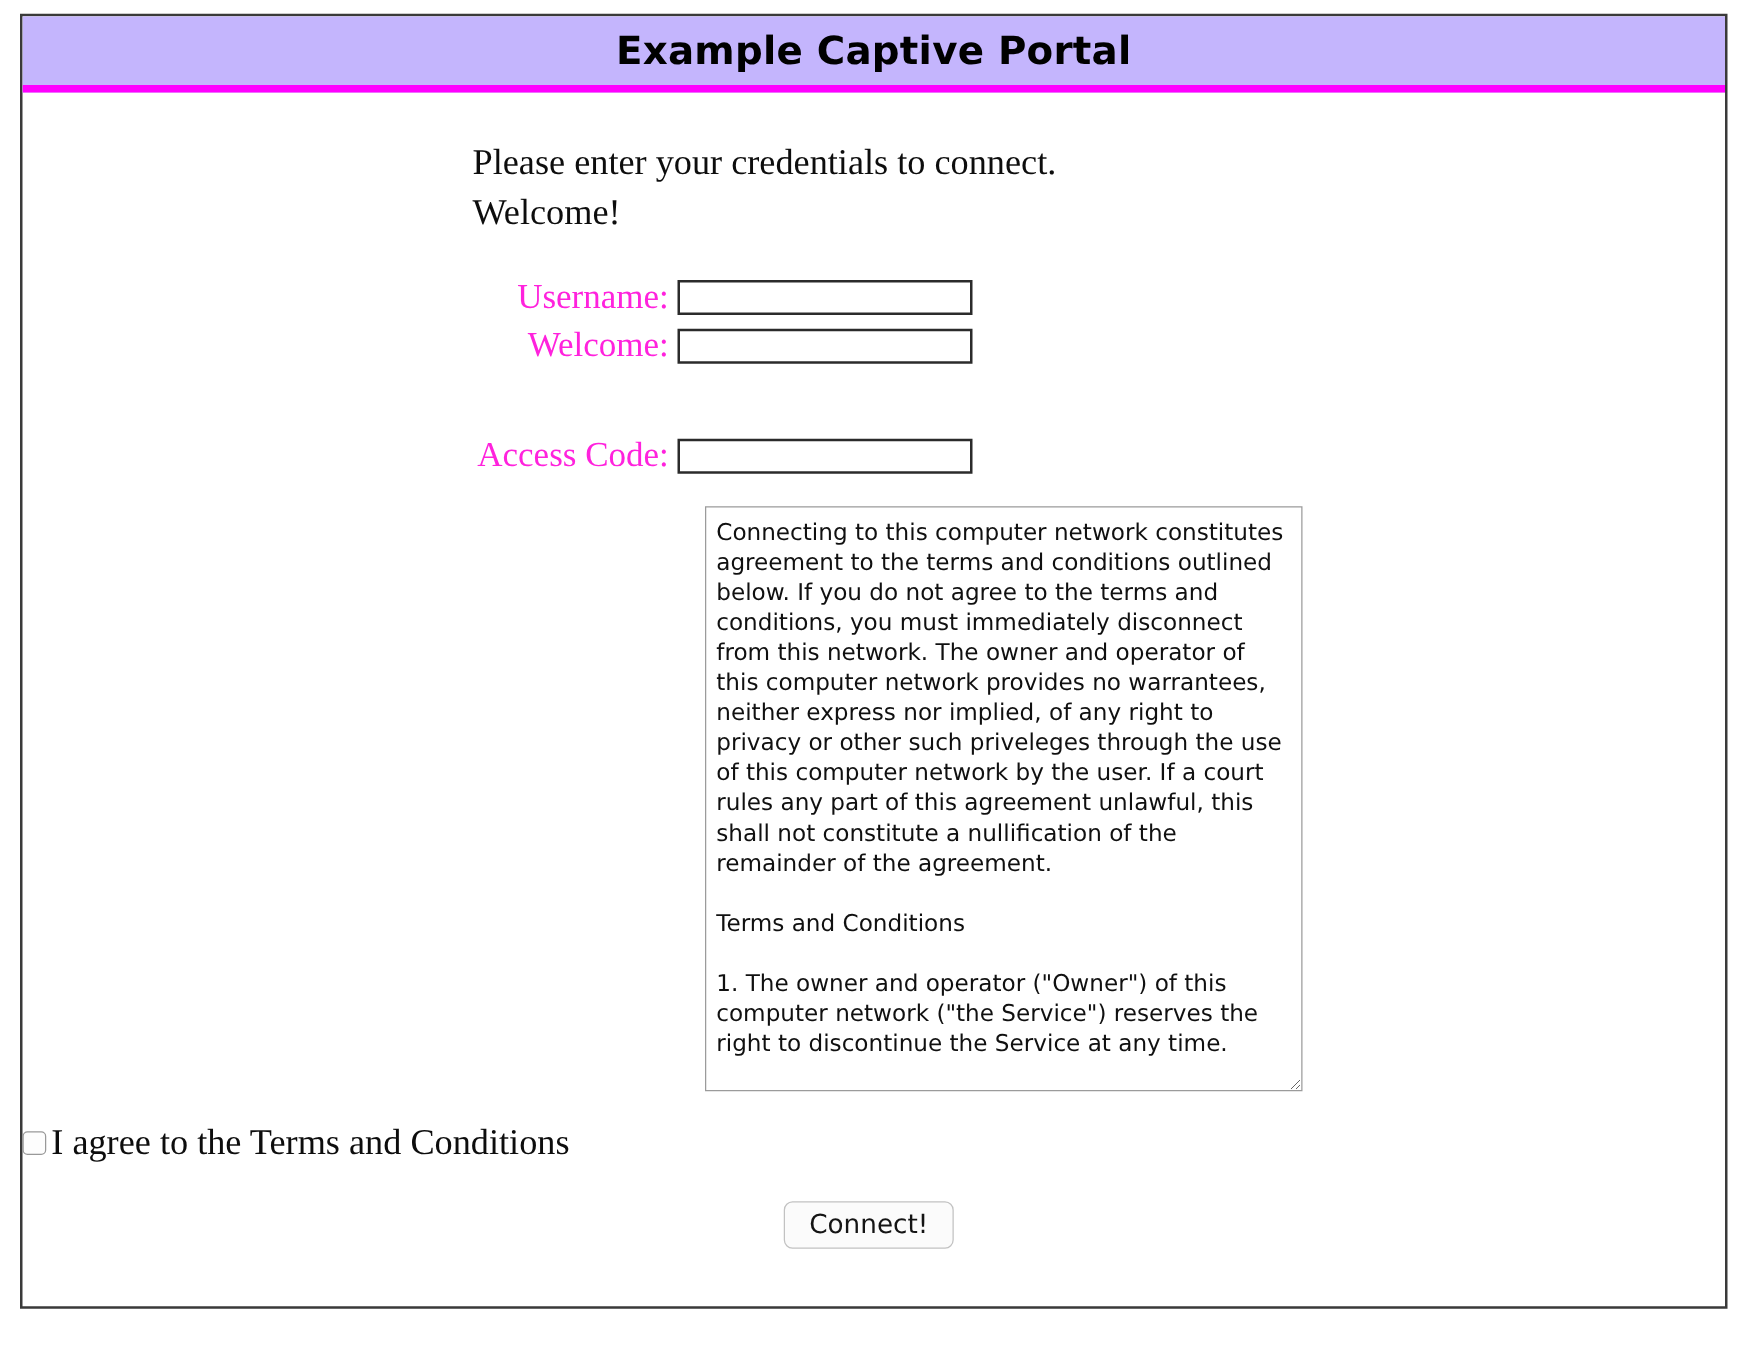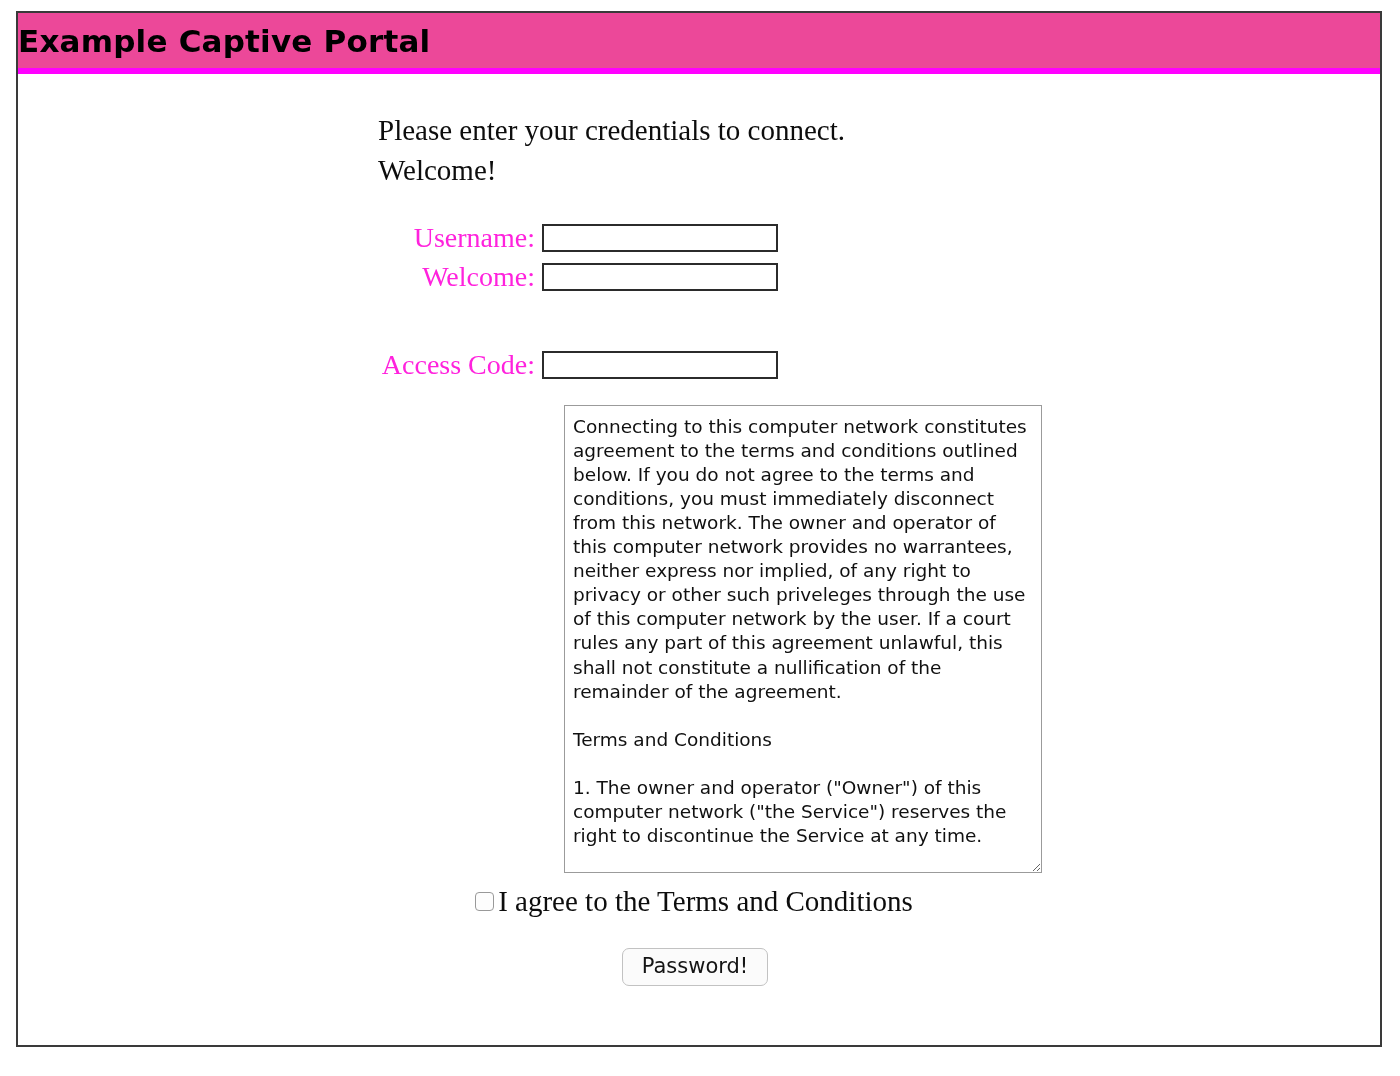--- a/index.html
+++ b/index.html
@@ -21,25 +21,25 @@
     width: 1366px;
     height: 1036px;
     border: 2px solid #3a3a3a;
     background: #ffffff;
     box-sizing: border-box;
     overflow: hidden;
   }
 
   .portal-header {
     height: 55px;
-    background: #ec4899;
+    background: #c4b5fd;
     border-bottom: 6px solid #ff00ff;
     display: flex;
     align-items: center;
-    justify-content: flex-start;
+    justify-content: center;
     box-sizing: content-box;
   }
   .portal-title {
     font-family: "DejaVu Sans", sans-serif;
     font-weight: bold;
     font-size: 31px;
     color: #000000;
     letter-spacing: 0.2px;
     white-space: nowrap;
   }
@@ -111,24 +111,23 @@
     font-size: 18.5px;
     line-height: 1.30;
     color: #101010;
     overflow: hidden;
     resize: both;
     white-space: pre-wrap;
     position: relative;
   }
 
   .agree-row {
-    margin-top: 8px;
+    margin-top: 20px;
     display: flex;
     align-items: center;
-    justify-content: center;
     padding-right: 10px;
   }
   .agree-checkbox {
     width: 19px;
     height: 19px;
     margin: 0 4px 0 0;
     border: 1px solid #999999;
     border-radius: 4px;
     background: #fdfdfd;
     -webkit-appearance: none;
@@ -203,17 +202,17 @@
 
 1. The owner and operator ("Owner") of this computer network ("the Service") reserves the right to discontinue the Service at any time.</textarea>
     </div>
 
     <div class="agree-row">
       <input type="checkbox" class="agree-checkbox" style="">
       <span class="agree-label">I agree to the Terms and Conditions</span>
     </div>
 
     <div class="submit-row">
-      <button class="connect-button">Password!</button>
+      <button class="connect-button">Connect!</button>
     </div>
 
   </div>
 </div>
 
 </body></html>

